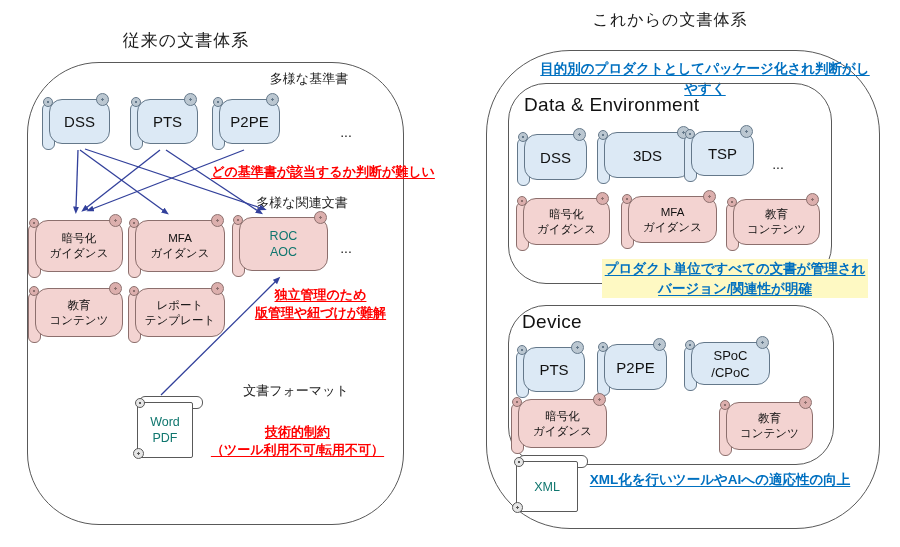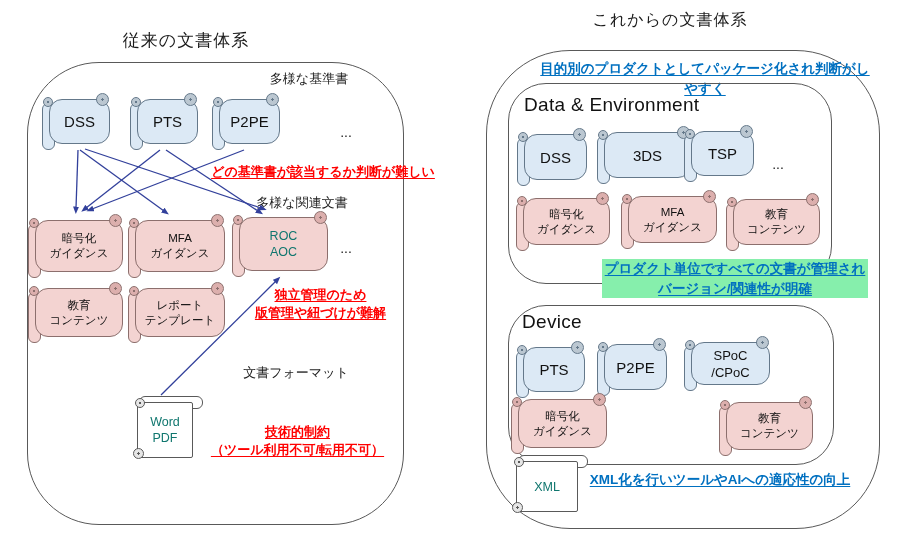--- a/index.html
+++ b/index.html
@@ -39,21 +39,21 @@
                border-radius:50%;background:radial-gradient(circle at 50% 50%, var(--bd) 0 1px, var(--curl) 1.1px);}
 
   .blue{--bg:#DCE9F5;--bd:#64788A;--curl:#BBC7D1;}
   .pink{--bg:#F3D3D1;--bd:#8C6F6D;--curl:#DCAFAD;}
   .white{--bg:#FFFFFF;--bd:#595959;--curl:#E6E6E6;}
 
   .box-txt{font-size:15px;color:#111;text-align:center;white-space:pre-line;}
   .box-txt-jp{font-size:11.5px;line-height:15px;color:#111;text-align:center;white-space:pre-line;}
   .box-txt-md{font-size:12.5px;line-height:16px;color:#0f766e;text-align:center;white-space:pre-line;}
   .arrows{position:absolute;left:0;top:0;pointer-events:none;z-index:6;}
-  .over{z-index:4;background:#86efac;}
+  .over{z-index:4;background:#fef9c3;}
 </style>
 </head>
 <body>
 
 <div id="stage">
 
   <div class="ttl" style="left:96px;top:29px;width:180px;">従来の文書体系</div>
   <div class="ttl" style="left:580px;top:10px;width:180px;font-size:16px;">これからの文書体系</div>
 
   <div class="panel" style="left:27px;top:62px;width:375px;height:461px;"></div>
@@ -134,21 +134,21 @@
         <span class="box-txt-jp">レポート
 テンプレート</span>
       </span>
     <span class="curl-tr"></span>
       <span class="curl-tl"></span>
   </div>
 
   <div class="note-red" style="left:238px;top:286px;width:165px;">独立管理のため
 版管理や紐づけが難解</div>
 
-  <div class="lbl-sm" style="left:240px;top:364px;width:112px;">文書フォーマット</div>
+  <div class="lbl-sm" style="left:240px;top:382px;width:112px;">文書フォーマット</div>
 
   <div class="sh white" style="left:135px;top:396px;width:62px;height:62px;">
     <span class="roll"></span>
     <span class="body">
         <span class="box-txt-md">Word
 PDF</span>
       </span>
     <span class="curl-tl"></span>
       <span class="curl-bl"></span>
   </div>

